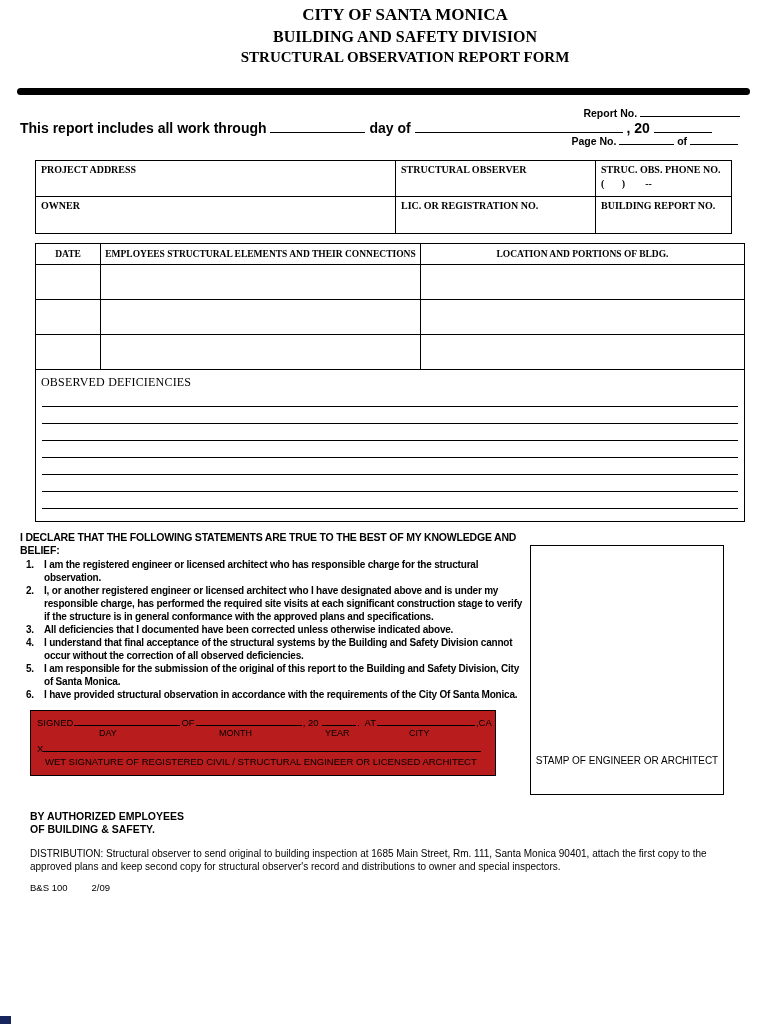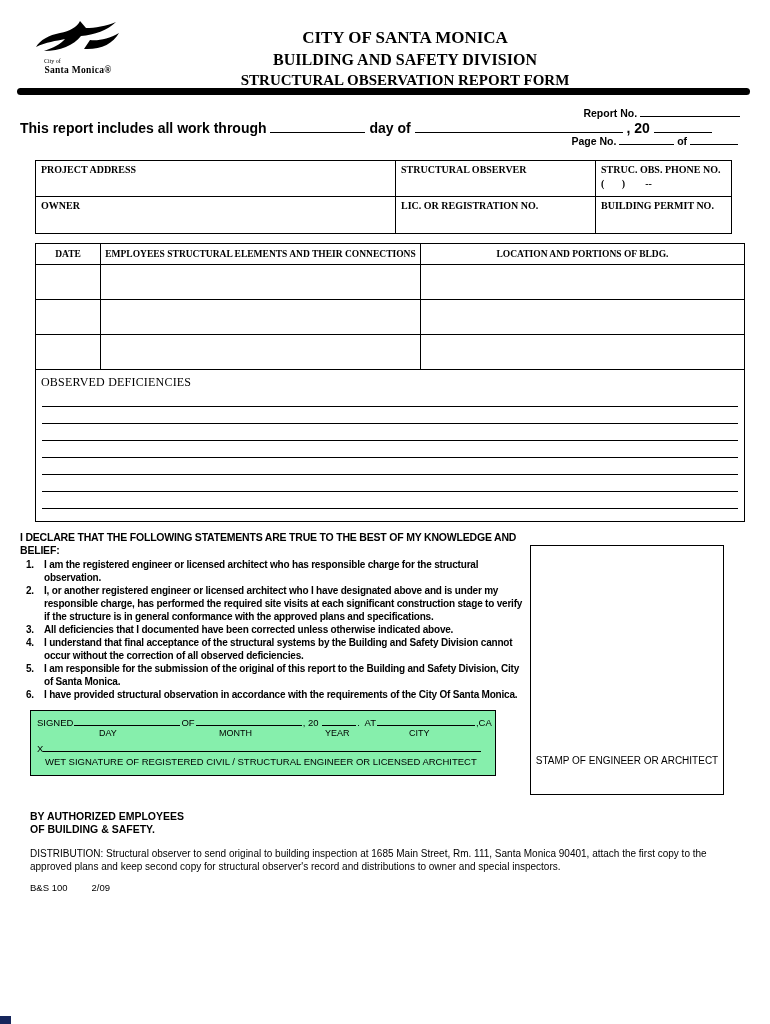--- a/index.html
+++ b/index.html
@@ -12,21 +12,21 @@
     color: #000000;
     font-family: "Liberation Sans", sans-serif;
     overflow: hidden;
   }
 
   
   .logo { position: absolute; top: 20px; left: 30px; width: 96px; text-align: center; }
   .logo svg { display: block; margin: 0 auto; }
   .logo-cityof { font-family: "Liberation Serif", serif; font-size: 6px; line-height: 7px; text-align: left; padding-left: 14px; }
   .logo-sm { font-family: "Liberation Serif", serif; font-size: 9.5px; font-weight: bold; line-height: 10px; letter-spacing: 0.3px; }
-  .titles { position: absolute; top: 27px; left: 120px; right: 80px; text-align: center;
+  .titles { position: absolute; top: 4px; left: 120px; right: 80px; text-align: center;
             font-family: "Liberation Serif", serif; font-weight: bold; }
   .t1 { font-size: 17px; line-height: 22px; }
   .t2 { font-size: 16px; line-height: 21px; }
   .t3 { font-size: 15px; line-height: 20px; }
   .rule { position: absolute; top: 88px; left: 17px; right: 20px; height: 7px; background: #000; border-radius: 4px; }
 
   
   .blank { display: inline-block; border-bottom: 1px solid #000; height: 11px; vertical-align: baseline; }
   .report-no { position: absolute; top: 106px; right: 30px; font-size: 10.5px; font-weight: bold; }
   .work-line { position: absolute; top: 120px; left: 20px; font-size: 14px; font-weight: bold; }
@@ -59,21 +59,21 @@
   .dec-num { width: 24px; flex: none; padding-left: 6px; }
   .dec-text { flex: 1; }
 
   
   .stamp-box { position: absolute; top: 545px; left: 530px; width: 194px; height: 250px;
                border: 1px solid #000; display: flex; align-items: flex-end; justify-content: center;
                padding-bottom: 28px; font-size: 10px; text-align: center; }
 
   
   .sig-box { position: absolute; top: 710px; left: 30px; width: 466px; height: 66px;
-             background: #86efac; border: 1px solid #000; font-size: 9.5px; padding: 4px 6px 3px 6px; }
+             background: #b91c1c; border: 1px solid #000; font-size: 9.5px; padding: 4px 6px 3px 6px; }
   .sig-line1 { white-space: nowrap; }
   .sig-line1 span { white-space: pre; }
   .sig-line1 .blank { margin: 0 1px; }
   .sig-sublabels { position: relative; height: 11px; font-size: 9px; }
   .sig-sublabels span { position: absolute; top: 0; }
   .sig-xline { margin-top: 2px; }
   .sig-wet { margin-top: 2px; padding-left: 8px; font-size: 9.5px; }
 
   
   .footer { position: absolute; top: 810px; left: 30px; width: 716px; }
@@ -82,30 +82,20 @@
   .footer-form { margin-top: 9px; font-size: 9.5px; }
   .footer-form .rev { margin-left: 24px; }
 
   .corner-mark { position: absolute; left: 0; bottom: 0; width: 11px; height: 8px; background: #16265c; }
 </style>
 </head>
 <body>
 
 <div class="page">
 
-  <div class="logo">
-    <span>
-      <svg width="88" height="38" viewBox="0 0 88 38" aria-hidden="true">
-        <path d="M46 1 C43 7 36 11 26 13 C15 15 6 20 2 27 C12 22 22 21 31 19 C27 24 19 28 10 31 C26 31 40 25 47 16 C60 15 74 10 82 2 C72 6 61 8 52 8 C50 6 48 3 46 1 Z" fill="#000"></path>
-        <path d="M56 20 C64 21 75 19 85 13 C79 24 66 30 50 29 Z" fill="#000"></path>
-      </svg>
-    </span>
-    <div class="logo-cityof">City of</div>
-    <div class="logo-sm">Santa Monica®</div>
-  </div>
 
   <div class="titles">
     <div class="t1">CITY OF SANTA MONICA</div>
     <div class="t2">BUILDING AND SAFETY DIVISION</div>
     <div class="t3">STRUCTURAL OBSERVATION REPORT FORM</div>
   </div>
 
   <div class="rule"></div>
 
   <div class="report-no">
@@ -140,21 +130,21 @@
       <div>STRUC. OBS. PHONE NO.</div>
       <div class="phone-mask">(       )        --</div>
     </div>
     <div class="info-cell br">
       <span>OWNER</span>
     </div>
     <div class="info-cell br">
       <span>LIC. OR REGISTRATION NO.</span>
     </div>
     <div class="info-cell">
-      <span>BUILDING PERMIT NO.</span>
+      <span>BUILDING REPORT NO.</span>
     </div>
   </div>
 
   <div class="obs-box">
     <div class="obs-grid">
       <div class="obs-h br">DATE</div>
       <div class="obs-h br">EMPLOYEES STRUCTURAL ELEMENTS AND THEIR CONNECTIONS</div>
       <div class="obs-h">LOCATION AND PORTIONS OF BLDG.</div>
 
       <div class="obs-c br"></div>

